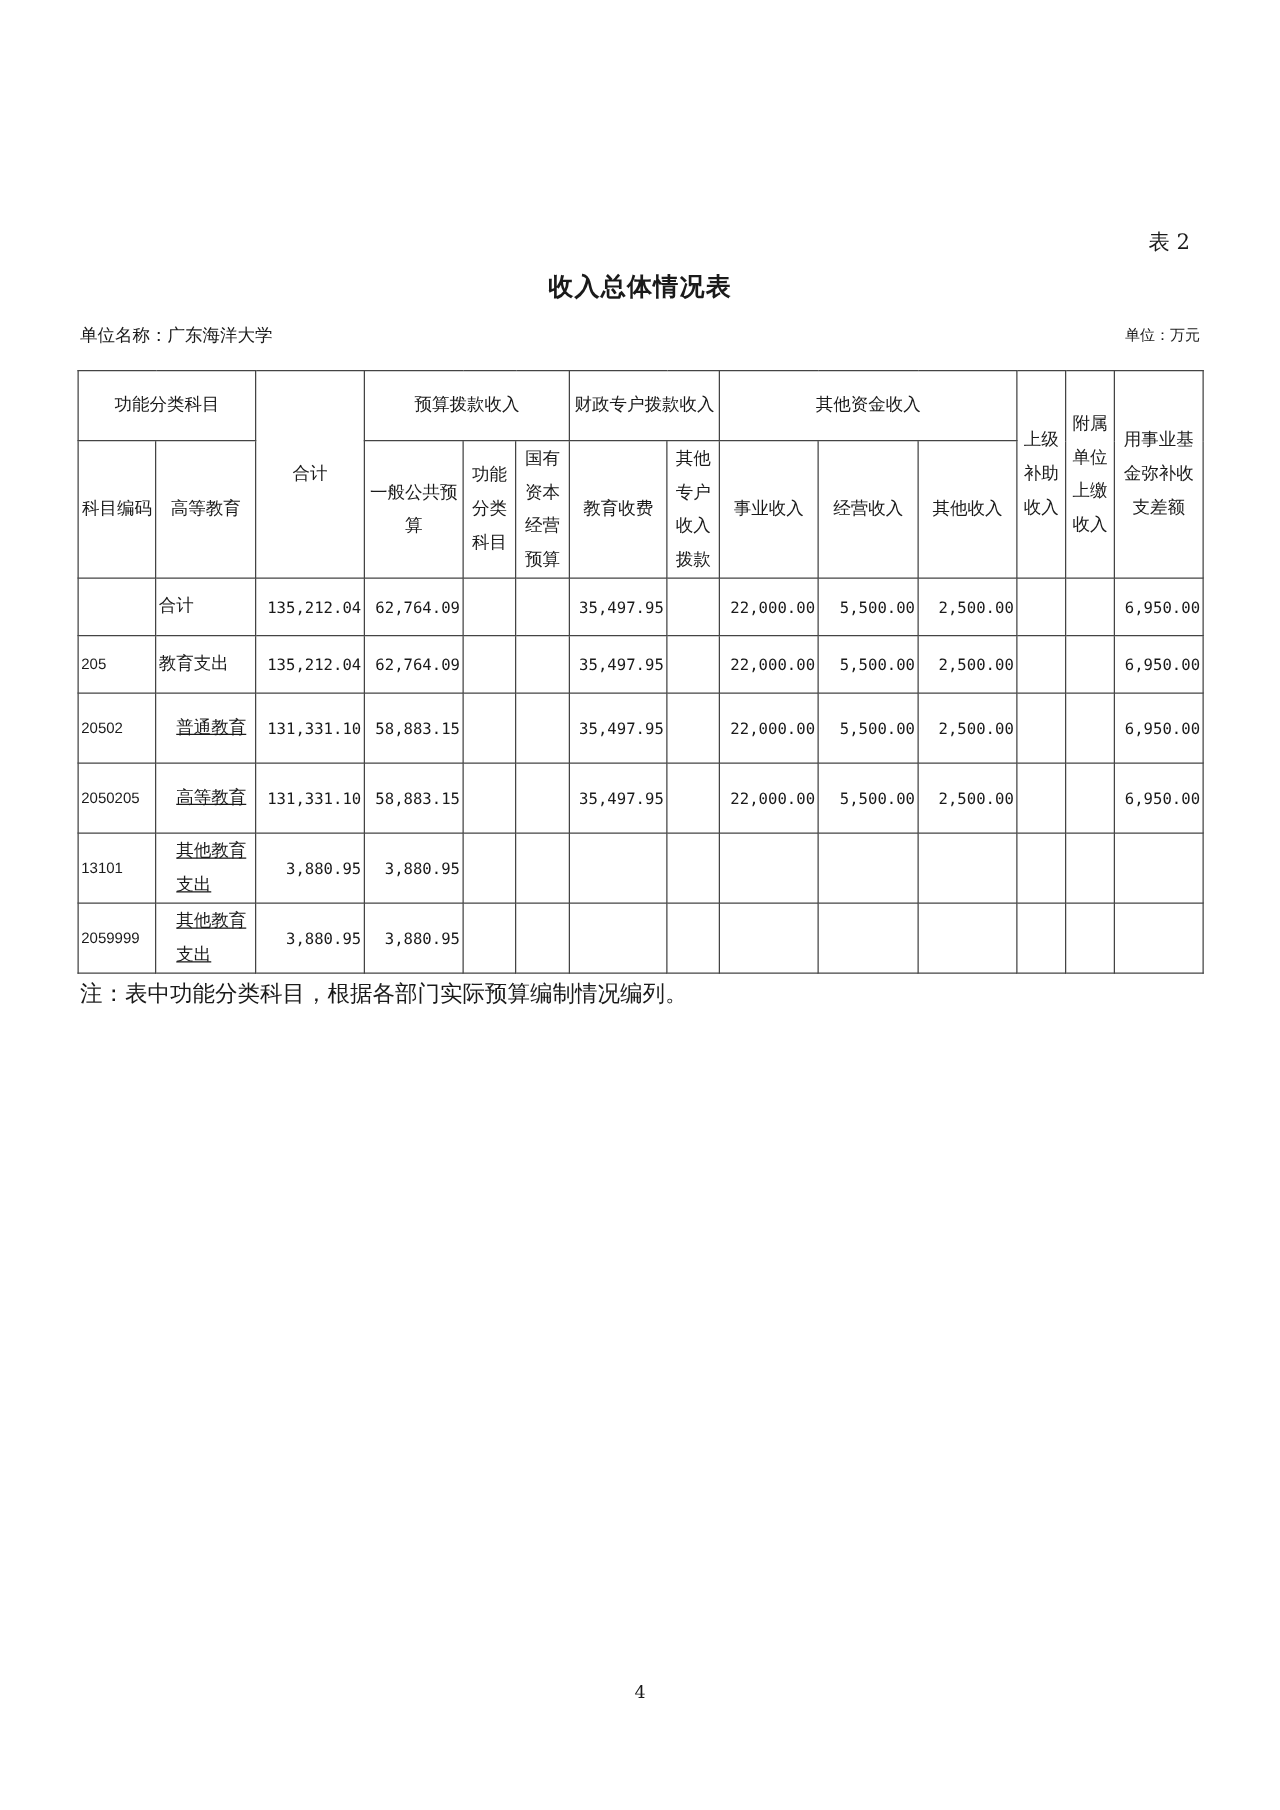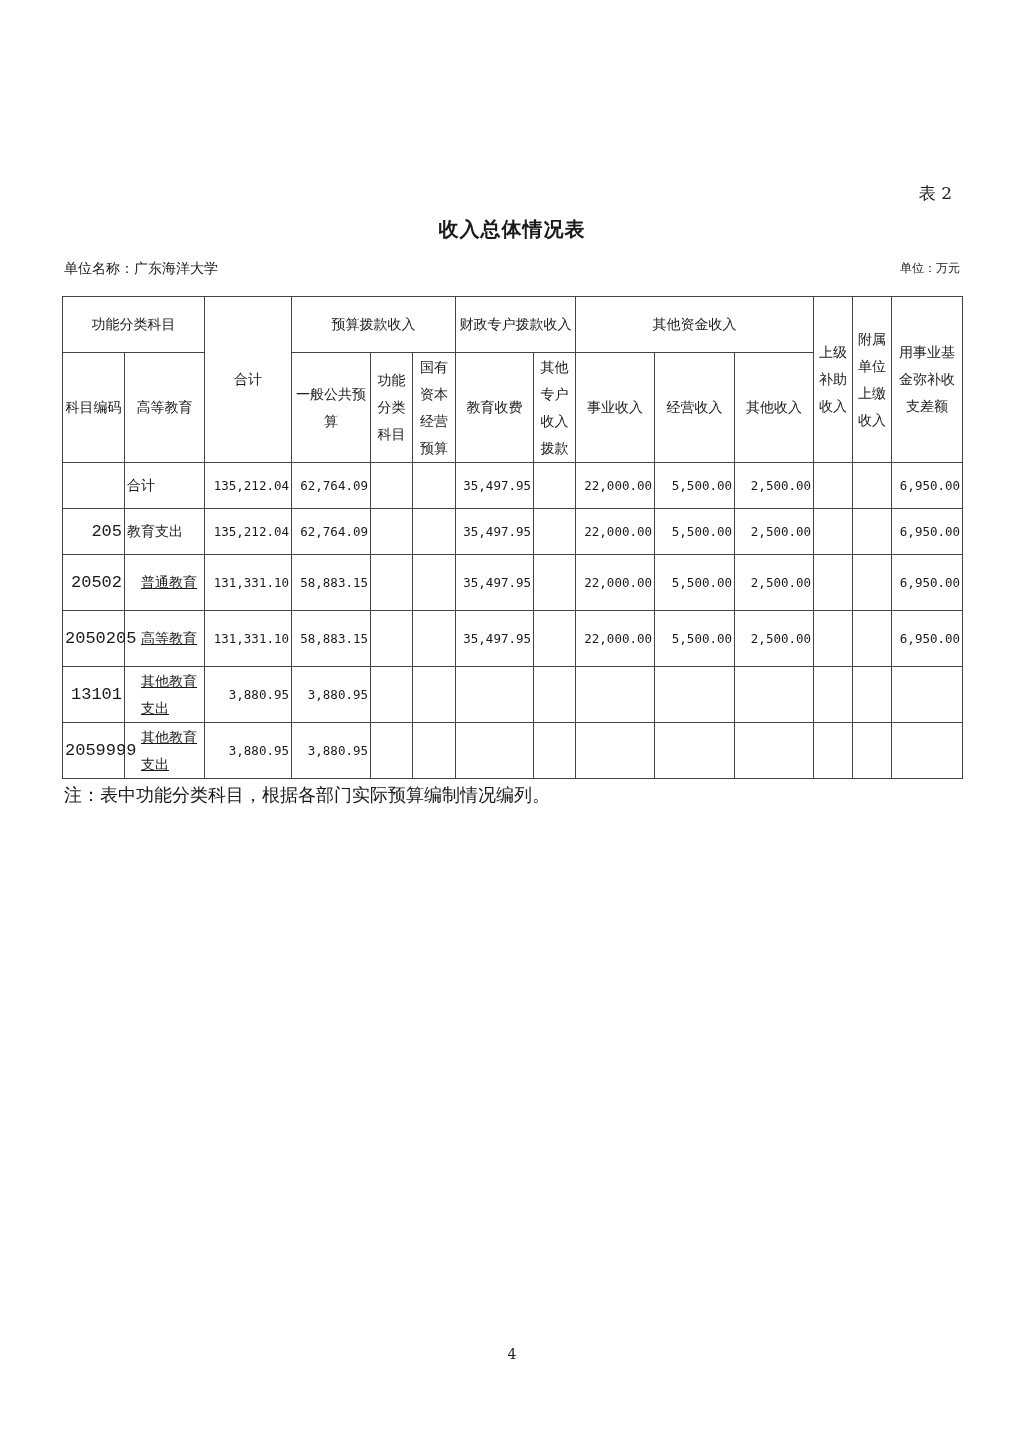--- a/index.html
+++ b/index.html
@@ -5,21 +5,21 @@
   html, body { margin: 0; padding: 0; background: #ffffff; }
   body { width: 1024px; height: 1448px; position: relative; font-family: "DejaVu Serif", "Liberation Serif", serif; color: #1a1a1a; }
   .table-no { position: absolute; top: 182px; right: 72px; font-size: 17px; }
   .title { position: absolute; top: 216px; left: 0; width: 1024px; text-align: center; font-size: 20px; font-weight: bold; font-family: "DejaVu Sans", sans-serif; letter-spacing: 1px; }
   .meta-left { position: absolute; top: 260px; left: 64px; font-size: 14px; }
   .meta-right { position: absolute; top: 260px; right: 64px; font-size: 12px; }
   table.main { position: absolute; top: 281px; left: 62px; border-collapse: collapse; table-layout: fixed; width: 900px; font-size: 14px; margin-top: 15px; }
   table.main td { border: 1px solid #444; padding: 0 2px; line-height: 27px; vertical-align: middle; }
   .hc { text-align: center; }
   .num { text-align: right; font-family: "DejaVu Sans Mono", "Liberation Mono", monospace; font-size: 12.5px; letter-spacing: 0px; white-space: nowrap; }
-  .code { text-align: right; font-family: Liberation Mono, monospace; font-size: 17px; }
+  .code { text-align: left; font-family: Liberation Sans, sans-serif; font-size: 12px; }
   .name { text-align: left; }
   .indent { padding-left: 14px; display: inline-block; text-decoration: underline; }
   .note { position: absolute; top: 783px; left: 64px; font-size: 18px; }
   .page-num { position: absolute; top: 1346px; left: 0; width: 1024px; text-align: center; font-size: 14px; }
 </style>
 </head>
 <body>
 
 <div class="table-no">表 2</div>
 <div class="title">收入总体情况表</div>

